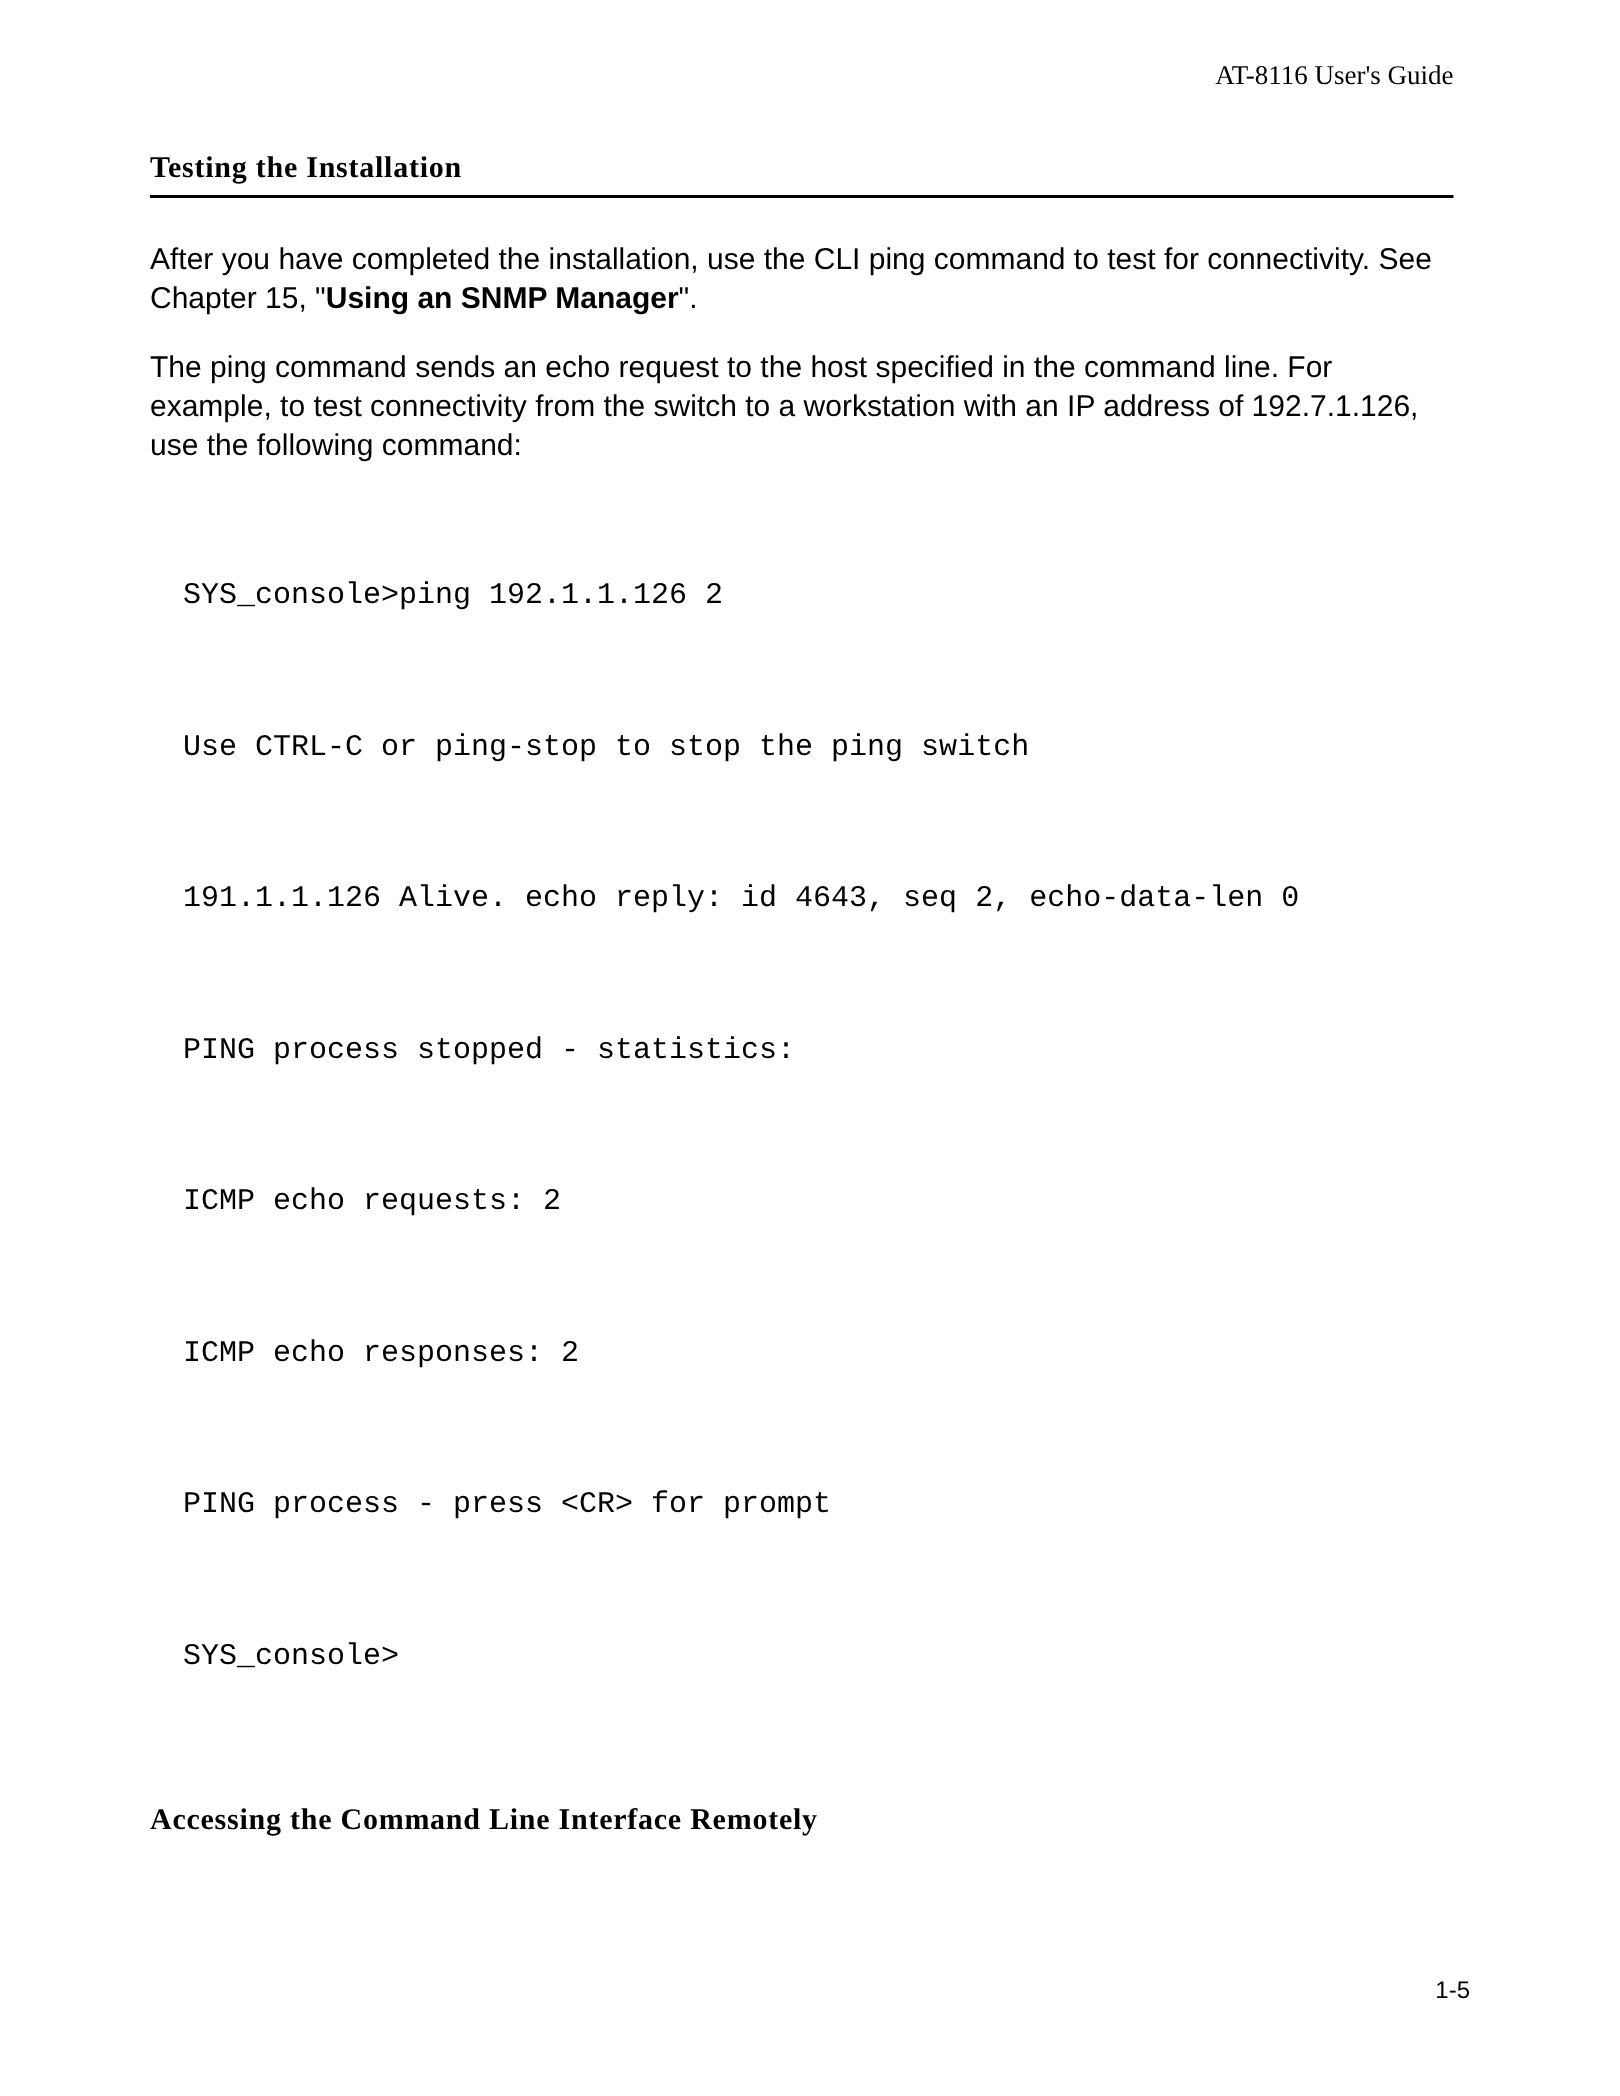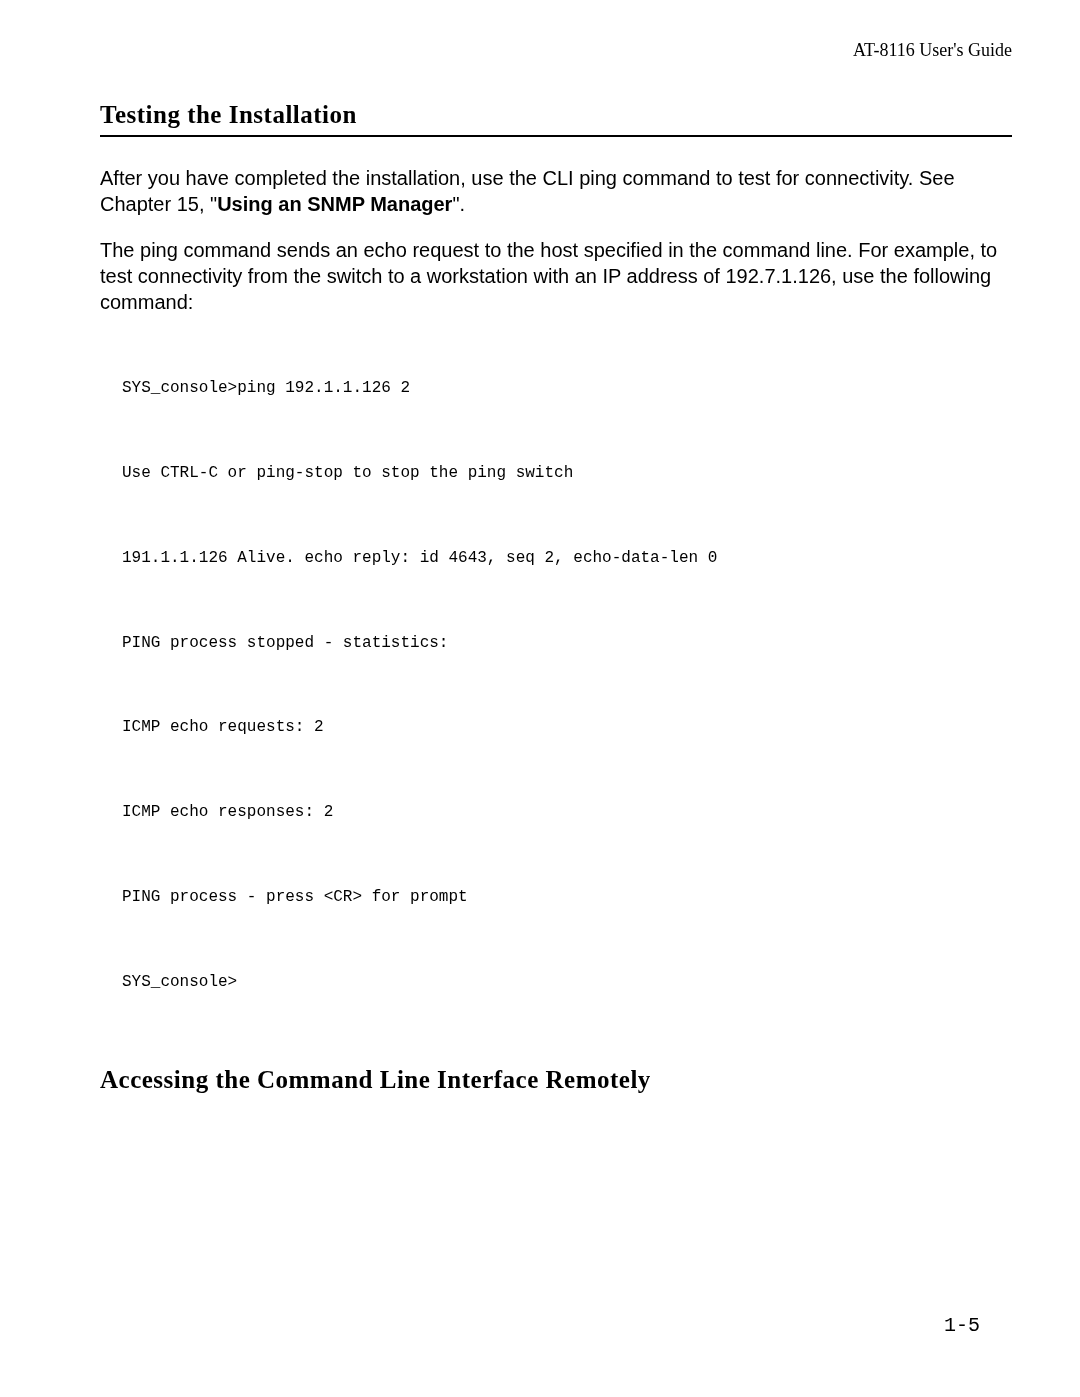--- a/index.html
+++ b/index.html
@@ -6,64 +6,64 @@
     margin: 0;
     padding: 0;
     background: #fff;
     font-family: Arial, Helvetica, sans-serif;
     color: #000;
   }
   .page {
     width: 1080px;
     height: 1397px;
     box-sizing: border-box;
-    padding: 40px 68px 40px 100px;
+    padding: 40px 111px 40px 100px;
     position: relative;
   }
   .header-right {
     text-align: right;
     font-family: Georgia, 'Times New Roman', serif;
     font-size: 18px;
     margin-bottom: 40px;
   }
   .section-title {
     font-family: Georgia, 'Times New Roman', serif;
     font-weight: bold;
-    font-size: 25px;
+    font-size: 20px;
     margin-bottom: 6px;
     letter-spacing: 0.5px;
   }
   .rule {
     border: none;
     border-top: 2px solid #000;
     margin: 0 0 28px 0;
   }
   .body-col {
     margin-right: 10px;
   }
   .para {
     font-size: 20px;
     line-height: 1.3;
     margin-bottom: 20px;
   }
   .bold { font-weight: bold; }
   .code-block {
     font-family: "Courier New", Courier, monospace;
-    font-size: 16px;
+    font-size: 20px;
     line-height: 1.35;
     margin-left: 22px;
     white-space: pre-wrap;
   }
   .code-para { margin-bottom: 20px; }
   .footer {
     position: absolute;
     bottom: 60px;
     right: 100px;
-    font-family: Liberation Mono, monospace;
-    font-size: 20px;
+    font-family: Liberation Sans, sans-serif;
+    font-size: 16px;
   }
 </style>
 </head>
 <body>
 
 <div class="page">
 
   <div class="header-right">AT-8116 User's Guide</div>
 
   <div class="section-title">Testing the Installation</div>

